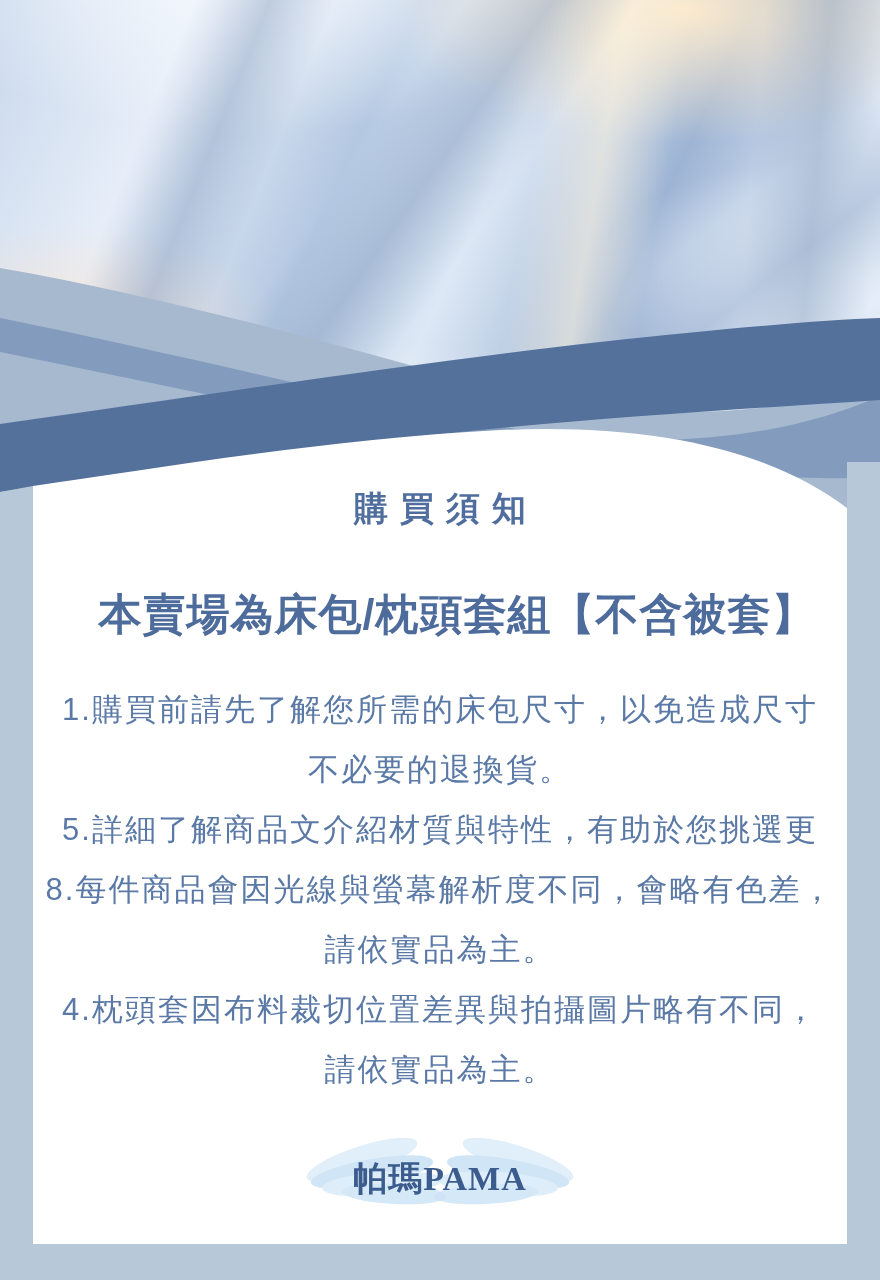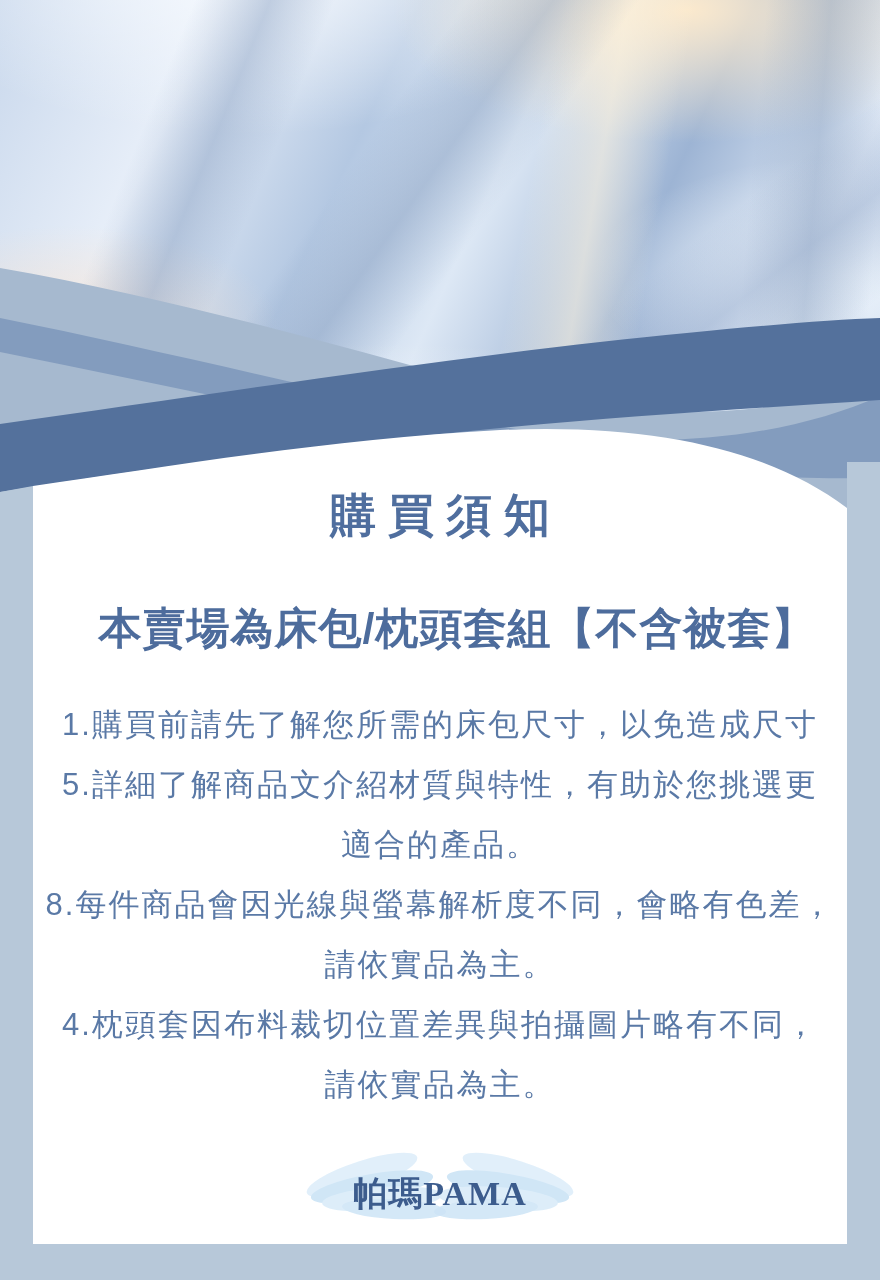--- a/index.html
+++ b/index.html
@@ -34,21 +34,21 @@
   .card{
     position:absolute;left:33px;top:520px;width:814px;height:724px;
     background:#ffffff;z-index:2;
   }
   
   .content{
     position:absolute;left:33px;top:430px;width:814px;z-index:5;
     text-align:center;color:#5a79a6;
   }
   h1.title{
-    margin:58px 0 0;font-size:46px;line-height:1.2;font-weight:700;
+    margin:58px 0 0;font-size:34px;line-height:1.2;font-weight:700;
     letter-spacing:12px;color:#4f6e9e;text-indent:12px;
   }
   h2.subtitle{
     margin:60px 0 0;font-size:43px;line-height:1.2;font-weight:800;
     letter-spacing:1px;color:#4d6c9c;padding-left:34px;
   }
   .notes{margin-top:46px;}
   .note{
     font-size:31px;line-height:48px;font-weight:500;letter-spacing:2px;
     color:#5a79a6;margin:0 6px 10px;
@@ -84,24 +84,24 @@
 
   <div class="card"></div>
 
   <div class="content">
     <h1 class="title">購買須知</h1>
     <h2 class="subtitle">本賣場為床包/枕頭套組【不含被套】</h2>
 
     <div class="notes">
       <div class="note">
         <div>1.購買前請先了解您所需的床包尺寸，以免造成尺寸</div>
+        <div>不必要的退換貨。</div>
       </div>
       <div class="note">
         <div>5.詳細了解商品文介紹材質與特性，有助於您挑選更</div>
-        <div>適合的產品。</div>
       </div>
       <div class="note">
         <div>8.每件商品會因光線與螢幕解析度不同，會略有色差，</div>
         <div>請依實品為主。</div>
       </div>
       <div class="note">
         <div>4.枕頭套因布料裁切位置差異與拍攝圖片略有不同，</div>
         <div>請依實品為主。</div>
       </div>
     </div>

